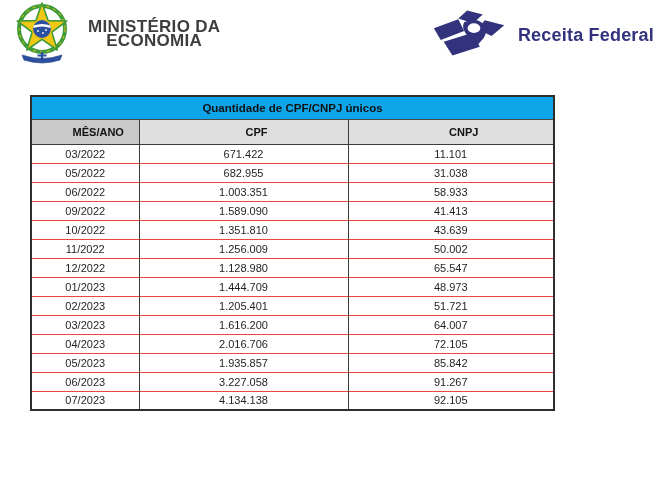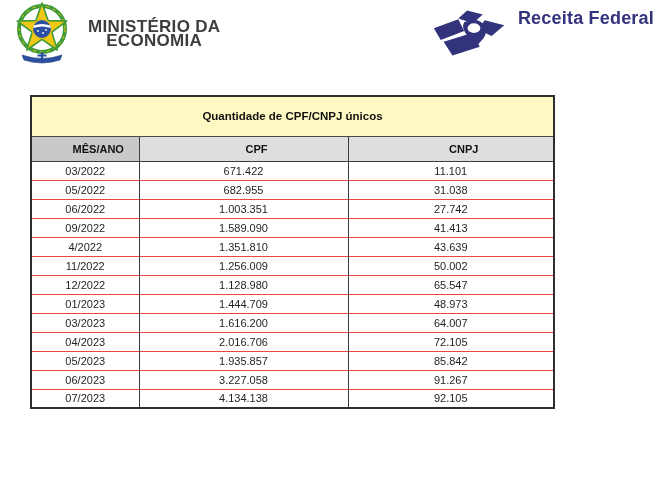--- a/index.html
+++ b/index.html
@@ -17,21 +17,21 @@
   .arms-svg { width: 64px; height: 64px; display: block; }
   .ministry-text {
     margin-left: 14px;
     font-weight: bold;
     font-size: 17px;
     line-height: 14px;
     color: #3d3d3d;
     text-align: center;
     letter-spacing: 0.3px;
   }
-  .rf-logo { position: absolute; right: 0px; top: 8px; display: flex; align-items: flex-start; }
+  .rf-logo { position: absolute; right: 0px; top: 8px; display: flex; align-items: center; }
   .rf-icon-svg { width: 88px; height: 54px; display: block; }
   .rf-text {
     font-weight: bold;
     font-size: 18px;
     color: #32327d;
     letter-spacing: 0.2px;
     margin-left: 2px;
     padding-right: 2px;
   }
 
@@ -50,22 +50,22 @@
   .data-table col.c2 { width: 209px; }
   .data-table col.c3 { width: 206px; }
 
   .data-table th, .data-table td {
     text-align: center;
     vertical-align: middle;
     overflow: hidden;
     white-space: nowrap;
   }
   .title-cell {
-    background: #fef9c3;
-    height: 40px;
+    background: #0ea5e9;
+    height: 23px;
     font-weight: bold;
     font-size: 11.5px;
     color: #111;
     border-bottom: 1px solid #4a4a4a;
   }
   .head-row th {
     height: 25px;
     font-weight: bold;
     font-size: 11px;
     color: #111;
@@ -154,48 +154,53 @@
           <td>11.101</td>
         </tr>
         <tr>
           <td>05/2022</td>
           <td>682.955</td>
           <td>31.038</td>
         </tr>
         <tr>
           <td>06/2022</td>
           <td>1.003.351</td>
-          <td>27.742</td>
+          <td>58.933</td>
         </tr>
         <tr>
           <td>09/2022</td>
           <td>1.589.090</td>
           <td>41.413</td>
         </tr>
         <tr>
-          <td>4/2022</td>
+          <td>10/2022</td>
           <td>1.351.810</td>
           <td>43.639</td>
         </tr>
         <tr>
           <td>11/2022</td>
           <td>1.256.009</td>
           <td>50.002</td>
         </tr>
         <tr>
           <td>12/2022</td>
           <td>1.128.980</td>
           <td>65.547</td>
         </tr>
         <tr>
           <td>01/2023</td>
           <td>1.444.709</td>
           <td>48.973</td>
         </tr>
         <tr>
+          <td>02/2023</td>
+          <td>1.205.401</td>
+          <td>51.721</td>
+        </tr>
+        <tr>
           <td>03/2023</td>
           <td>1.616.200</td>
           <td>64.007</td>
         </tr>
         <tr>
           <td>04/2023</td>
           <td>2.016.706</td>
           <td>72.105</td>
         </tr>
         <tr>

